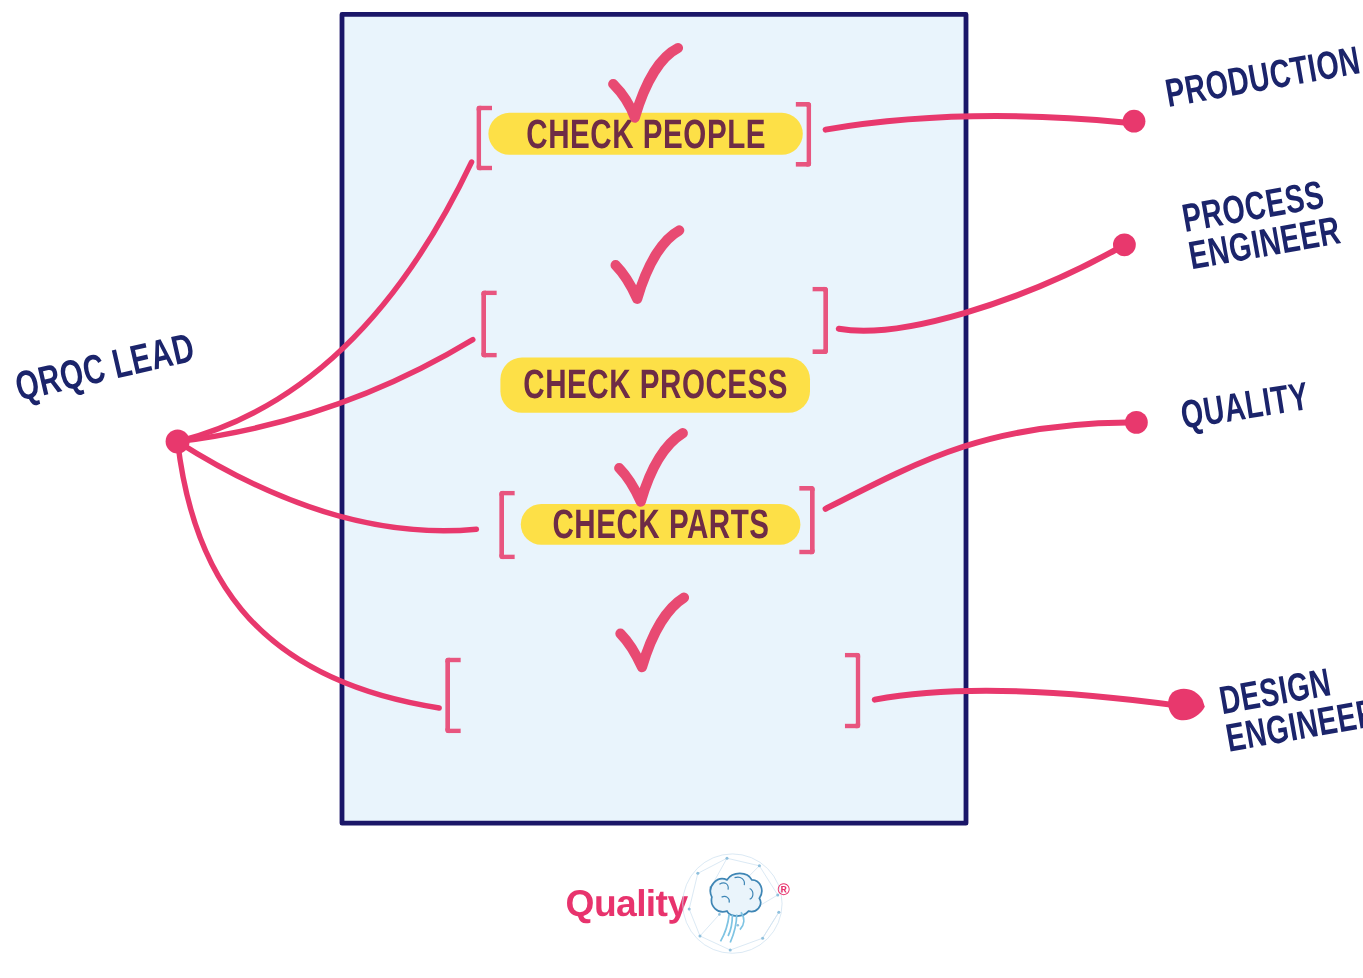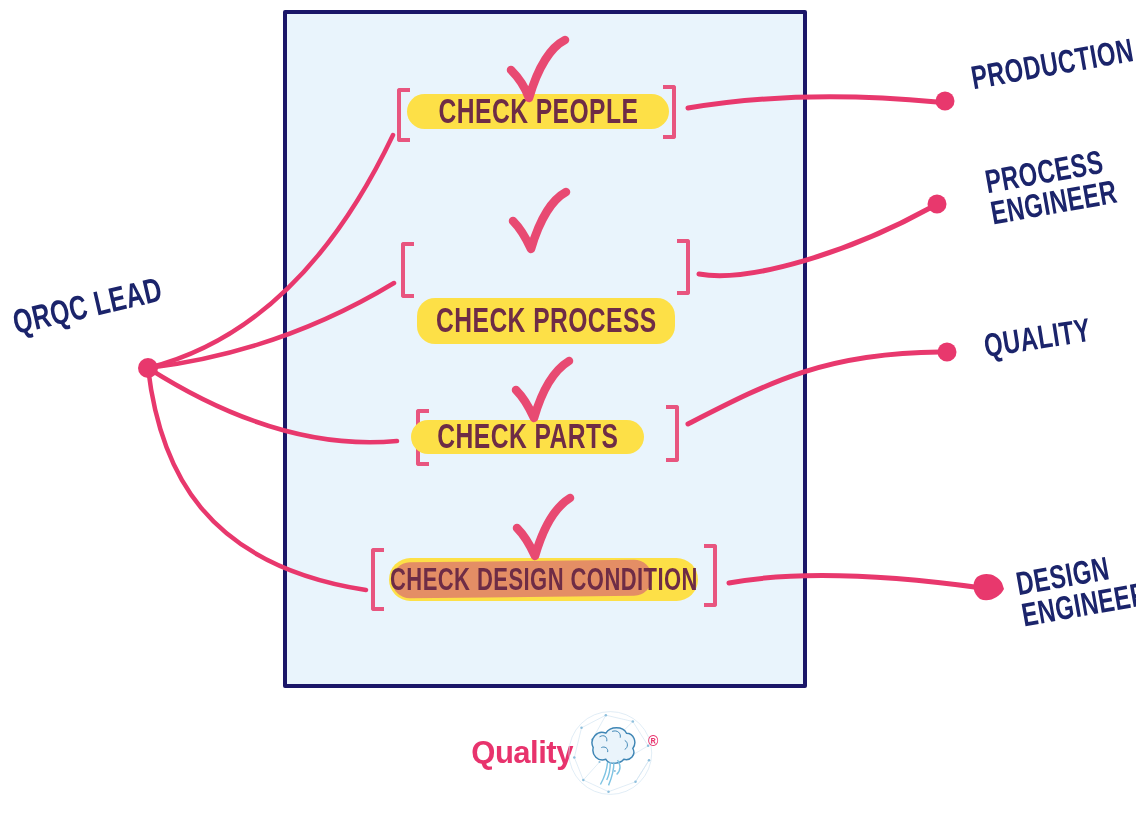--- a/index.html
+++ b/index.html
@@ -18,21 +18,21 @@
   .pill{
     position:absolute;z-index:3;background:#fde047;border-radius:18px;
     display:flex;align-items:center;justify-content:center;
   }
   .pill .cond{
     position:relative;z-index:2;display:inline-block;white-space:nowrap;
     font-weight:700;color:#6e2c46;transform:scale(0.88,1.22);letter-spacing:0.5px;
   }
   #pill-people{left:407px;top:94px;width:262px;height:35px;}
   #pill-process{left:417px;top:259px;width:258px;height:46px;margin-top:39px;}
-  #pill-parts{left:411px;top:420px;width:233px;height:34px;}
+  #pill-parts{left:434px;top:420px;width:233px;height:34px;}
   #pill-design{left:389px;top:558px;width:309px;height:43px;border-radius:22px;}
   #pill-people .cond,#pill-process .cond,#pill-parts .cond{font-size:28px;}
   #pill-design .cond{font-size:25px;}
   .pill-overlay{
     position:absolute;left:3px;top:3px;right:46px;bottom:4px;background:#cf4b7d;
     opacity:0.55;border-radius:20px;transform:rotate(-0.7deg);z-index:1;
   }
   
   .bracket{position:absolute;z-index:3;width:13px;box-sizing:border-box;}
   .bracket.left{border:4px solid #e8557f;border-right:none;border-radius:3px 0 0 3px;}
@@ -115,24 +115,20 @@
 
   <div class="pill" id="pill-people">
     <span class="cond">CHECK PEOPLE</span>
   </div>
   <div class="pill" id="pill-process">
     <span class="cond">CHECK PROCESS</span>
   </div>
   <div class="pill" id="pill-parts">
     <span class="cond">CHECK PARTS</span>
   </div>
-  <div class="pill" id="pill-design">
-    <div class="pill-overlay"></div>
-    <span class="cond">CHECK DESIGN CONDITION</span>
-  </div>
 
   <div class="side-label" id="lead-label">
     <span class="cond">QRQC LEAD</span>
   </div>
 
   <div class="side-label" id="owner-production">
     <span class="cond">PRODUCTION</span>
   </div>
   <div class="side-label" id="owner-process">
     <span class="cond">PROCESS ENGINEER</span>

